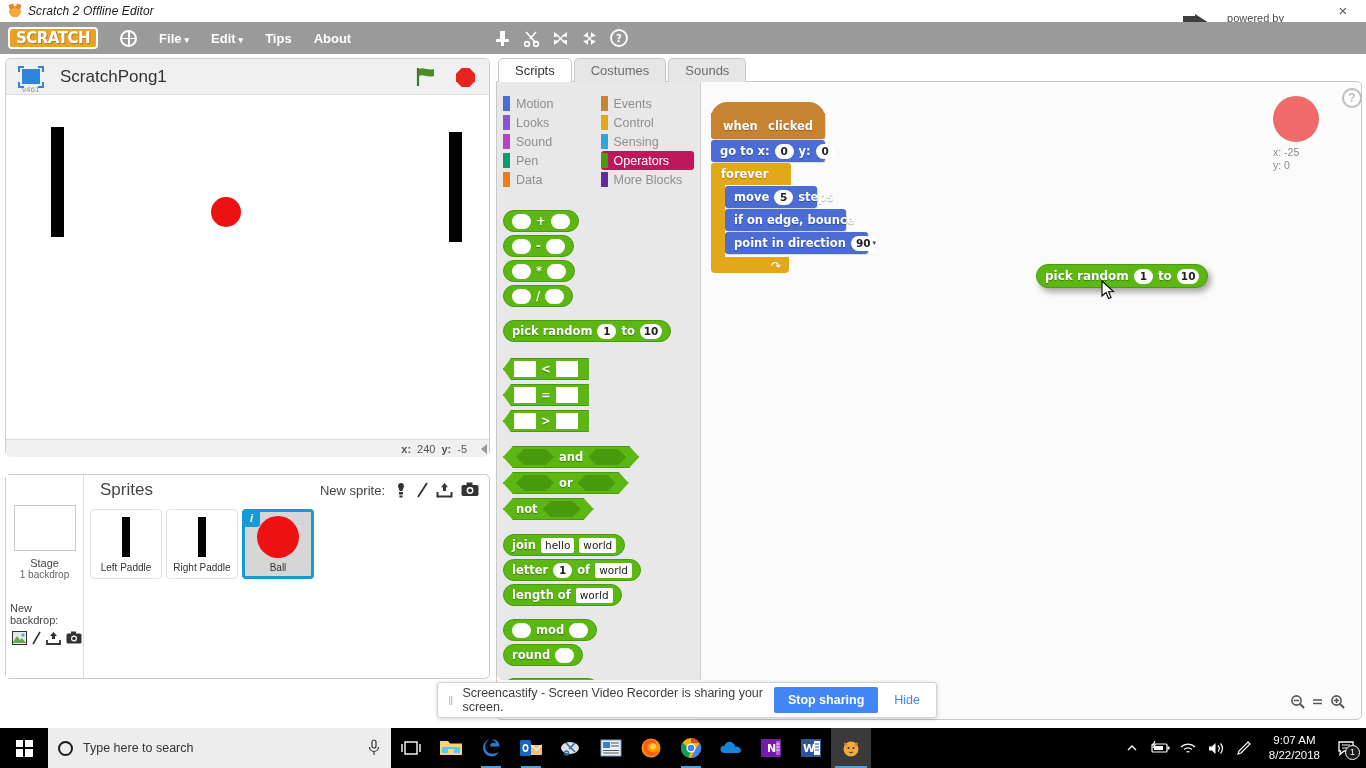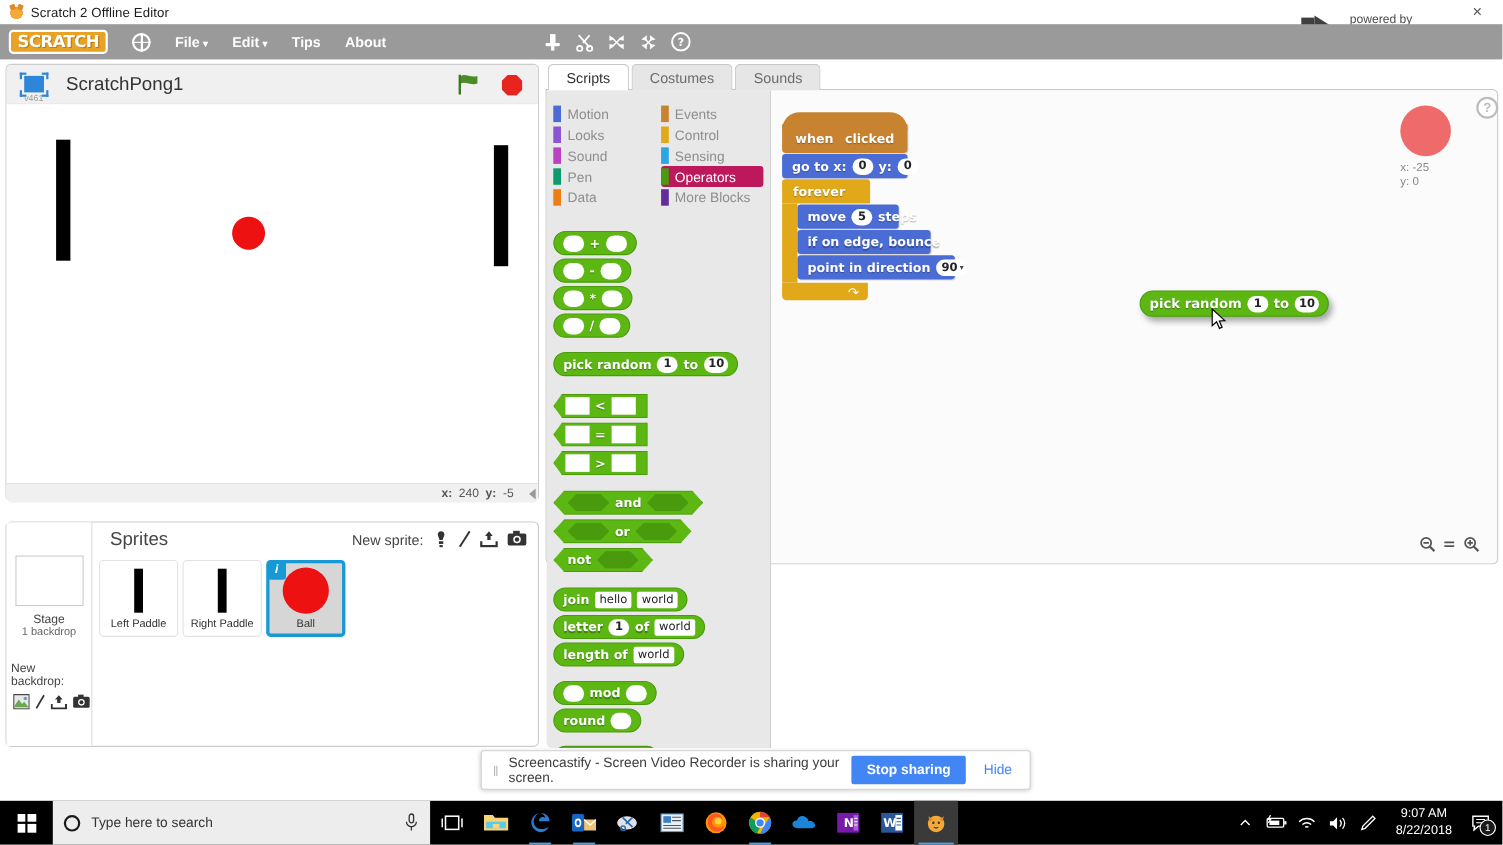--- a/index.html
+++ b/index.html
@@ -7,21 +7,21 @@
     width: 1366px; height: 768px;
     overflow: hidden;
     font-family: "Liberation Sans", sans-serif;
     background: #fff;
   }
   #root { position: relative; width: 1366px; height: 768px; }
 
   
   .titlebar {
     position: absolute; left: 0; top: 0; width: 1366px; height: 22px;
-    background: #fff; display: flex; align-items: center; padding-left: 8px;
+    background: #fff; display: flex; align-items: center; padding-left: 8px; font-style: italic;
   }
   .tb-favicon {
     width: 14px; height: 14px; margin-right: 6px; position: relative;
     background: radial-gradient(circle at 50% 55%, #f4a93b 0 55%, transparent 56%);
     border-radius: 3px;
   }
   .tb-favicon::before, .tb-favicon::after {
     content: ""; position: absolute; top: 0px; width: 5px; height: 5px;
     background: #e08a2c; border-radius: 1px;
   }
@@ -185,21 +185,21 @@
   
   .tabs { position: absolute; left: 498px; top: 58px; display: flex; gap: 2px; z-index: 3;}
   .tab {
     height: 24px; padding: 0 16px; background: #e6e6e6; border: 1px solid #c8c8c8;
     border-bottom: none; border-radius: 5px 5px 0 0; font-size: 13px; color: #6c6c6c;
     line-height: 24px; cursor: pointer;
   }
   .tab.active { background: #fff; color: #333; }
 
   .scripts-pane {
-    position: absolute; left: 496px; top: 81px; width: 866px; height: 432px;
+    position: absolute; left: 496px; top: 81px; width: 866px; height: 639px;
     background: #fff; border: 1px solid #c8c8c8; border-radius: 0 5px 5px 5px;
   }
   .palette {
     position: absolute; left: 0; top: 0; width: 204px; height: 598px;
     background: #e8e8e8; border-right: 1px solid #d0d0d0;
     border-radius: 0 0 0 5px; overflow: hidden;
   }
   .cat-grid {
     display: grid; grid-template-columns: 1fr 1fr; gap: 0 4px;
     padding: 12px 6px 6px 6px;

